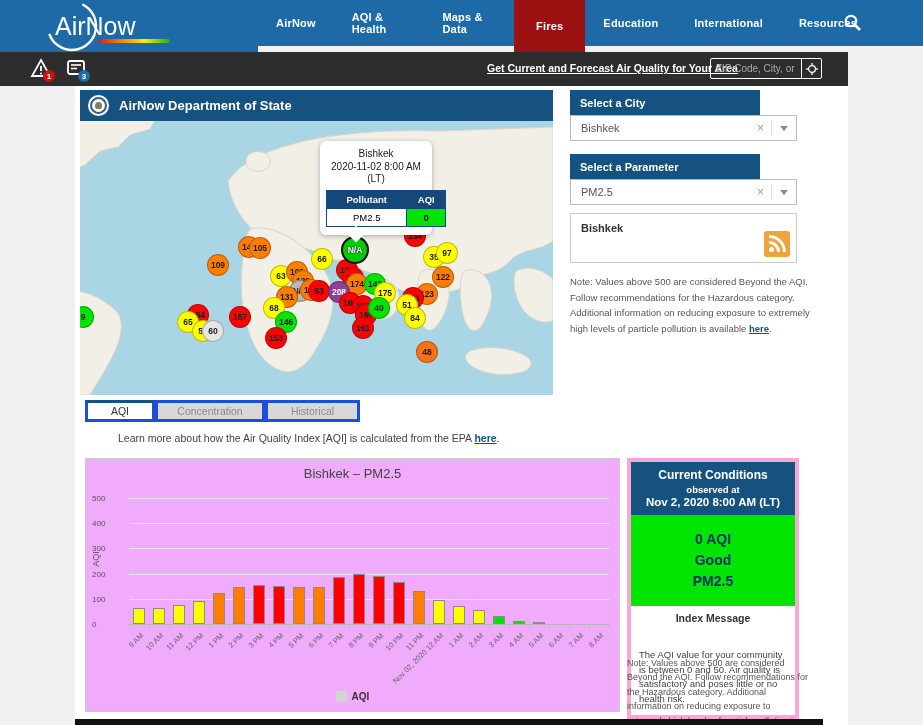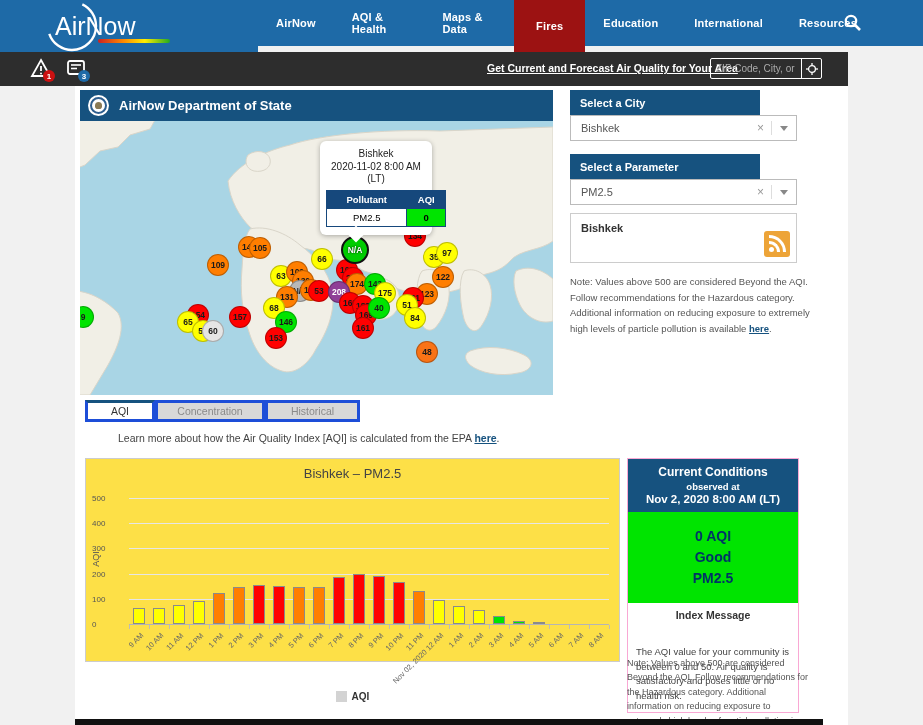--- a/index.html
+++ b/index.html
@@ -61,36 +61,36 @@
   #side-note { position:absolute; left:495px; top:188px; width:240px; }
   .note-link { color:#16527f; font-weight:bold; text-decoration:underline; cursor:pointer; }
 
   
   #tabs { position:absolute; left:10px; top:314px; display:flex; }
   .tab { height:22px; display:flex; align-items:center; justify-content:center; font-size:10.5px; border:3px solid #1d4ed8; background:#d8d8d8; color:#8a8a8a; cursor:pointer; }
   .tab.active { background:#fff; color:#333; border-top:3px solid #16527f; }
   #learn-line { position:absolute; left:10px; top:346px; font-size:10.5px; color:#444;padding-left:33px; }
 
   
-  #chart-card { position:absolute; left:10px; top:372px; width:535px; height:204px; background:#fde047; border:1px solid #ccc; }
+  #chart-card { position:absolute; left:10px; top:372px; width:535px; height:254px; background:#f0abfc; border:1px solid #ccc; }
   #chart-title { position:absolute; top:7px; width:100%; text-align:center; font-size:13px; color:#444; }
   #plot { position:absolute; left:43px; top:39px; width:480px; height:126px; }
   .gridline { position:absolute; left:0; width:100%; height:1px; background:#e6e6e6; }
   .ytick { position:absolute; width:32px; text-align:left; font-size:8px; color:#555; }
   #ylab { position:absolute; left:2px; top:95px; font-size:9px; color:#555; transform:rotate(-90deg); }
   #baseline { position:absolute; left:43px; top:165px; width:480px; height:1px; background:#b5b5b5; }
   #tickstrip { position:absolute; left:43px; top:166px; width:481px; height:4px; background:repeating-linear-gradient(90deg,#bbb 0 1px,transparent 1px 20px); }
   .bar { position:absolute; width:12px; border:1px solid #8a8a8a; }
   .xlab { position:absolute; width:90px; text-align:right; font-size:7.5px; color:#666; transform-origin:100% 0; transform:rotate(-45deg); white-space:nowrap; }
   #legend { position:absolute; left:0; width:100%; top:232px; display:flex; justify-content:center; align-items:center; gap:5px; }
   #legend .swatch { width:11px; height:11px; background:#d3d3d3; }
   #legend span { font-size:10px; font-weight:bold; color:#333; }
 
   
-  #cond { position:absolute; left:552px; top:372px; width:172px; border:1px solid #f9a8d4; }
+  #cond { position:absolute; left:552px; top:372px; width:172px; border:4px solid #f9a8d4; }
   #cond-head { background:#16527f; color:#fff; text-align:center; padding:6px 4px 7px; }
   #cond-title { font-size:12px; font-weight:bold; }
   #cond-obs { font-size:9.5px; font-weight:bold; margin-top:2px; }
   #cond-date { font-size:11.5px; font-weight:bold; margin-top:1px; }
   #cond-green { background:#00e400; color:#003366; text-align:center; padding:14px 4px; font-size:14px; font-weight:bold; line-height:1.5; }
   #cond-health { background:#fff; padding:6px 8px 8px; }
   #health-title { text-align:center; font-size:10.5px; font-weight:bold; color:#333; margin-bottom:4px; }
   #health-text { font-size:9.5px; color:#444; line-height:1.55;margin-top:24px; }
   #cond-note { position:absolute; left:552px; top:570px; width:182px; }
   #cond-note .note-text { font-size:9px; line-height:1.6; }

